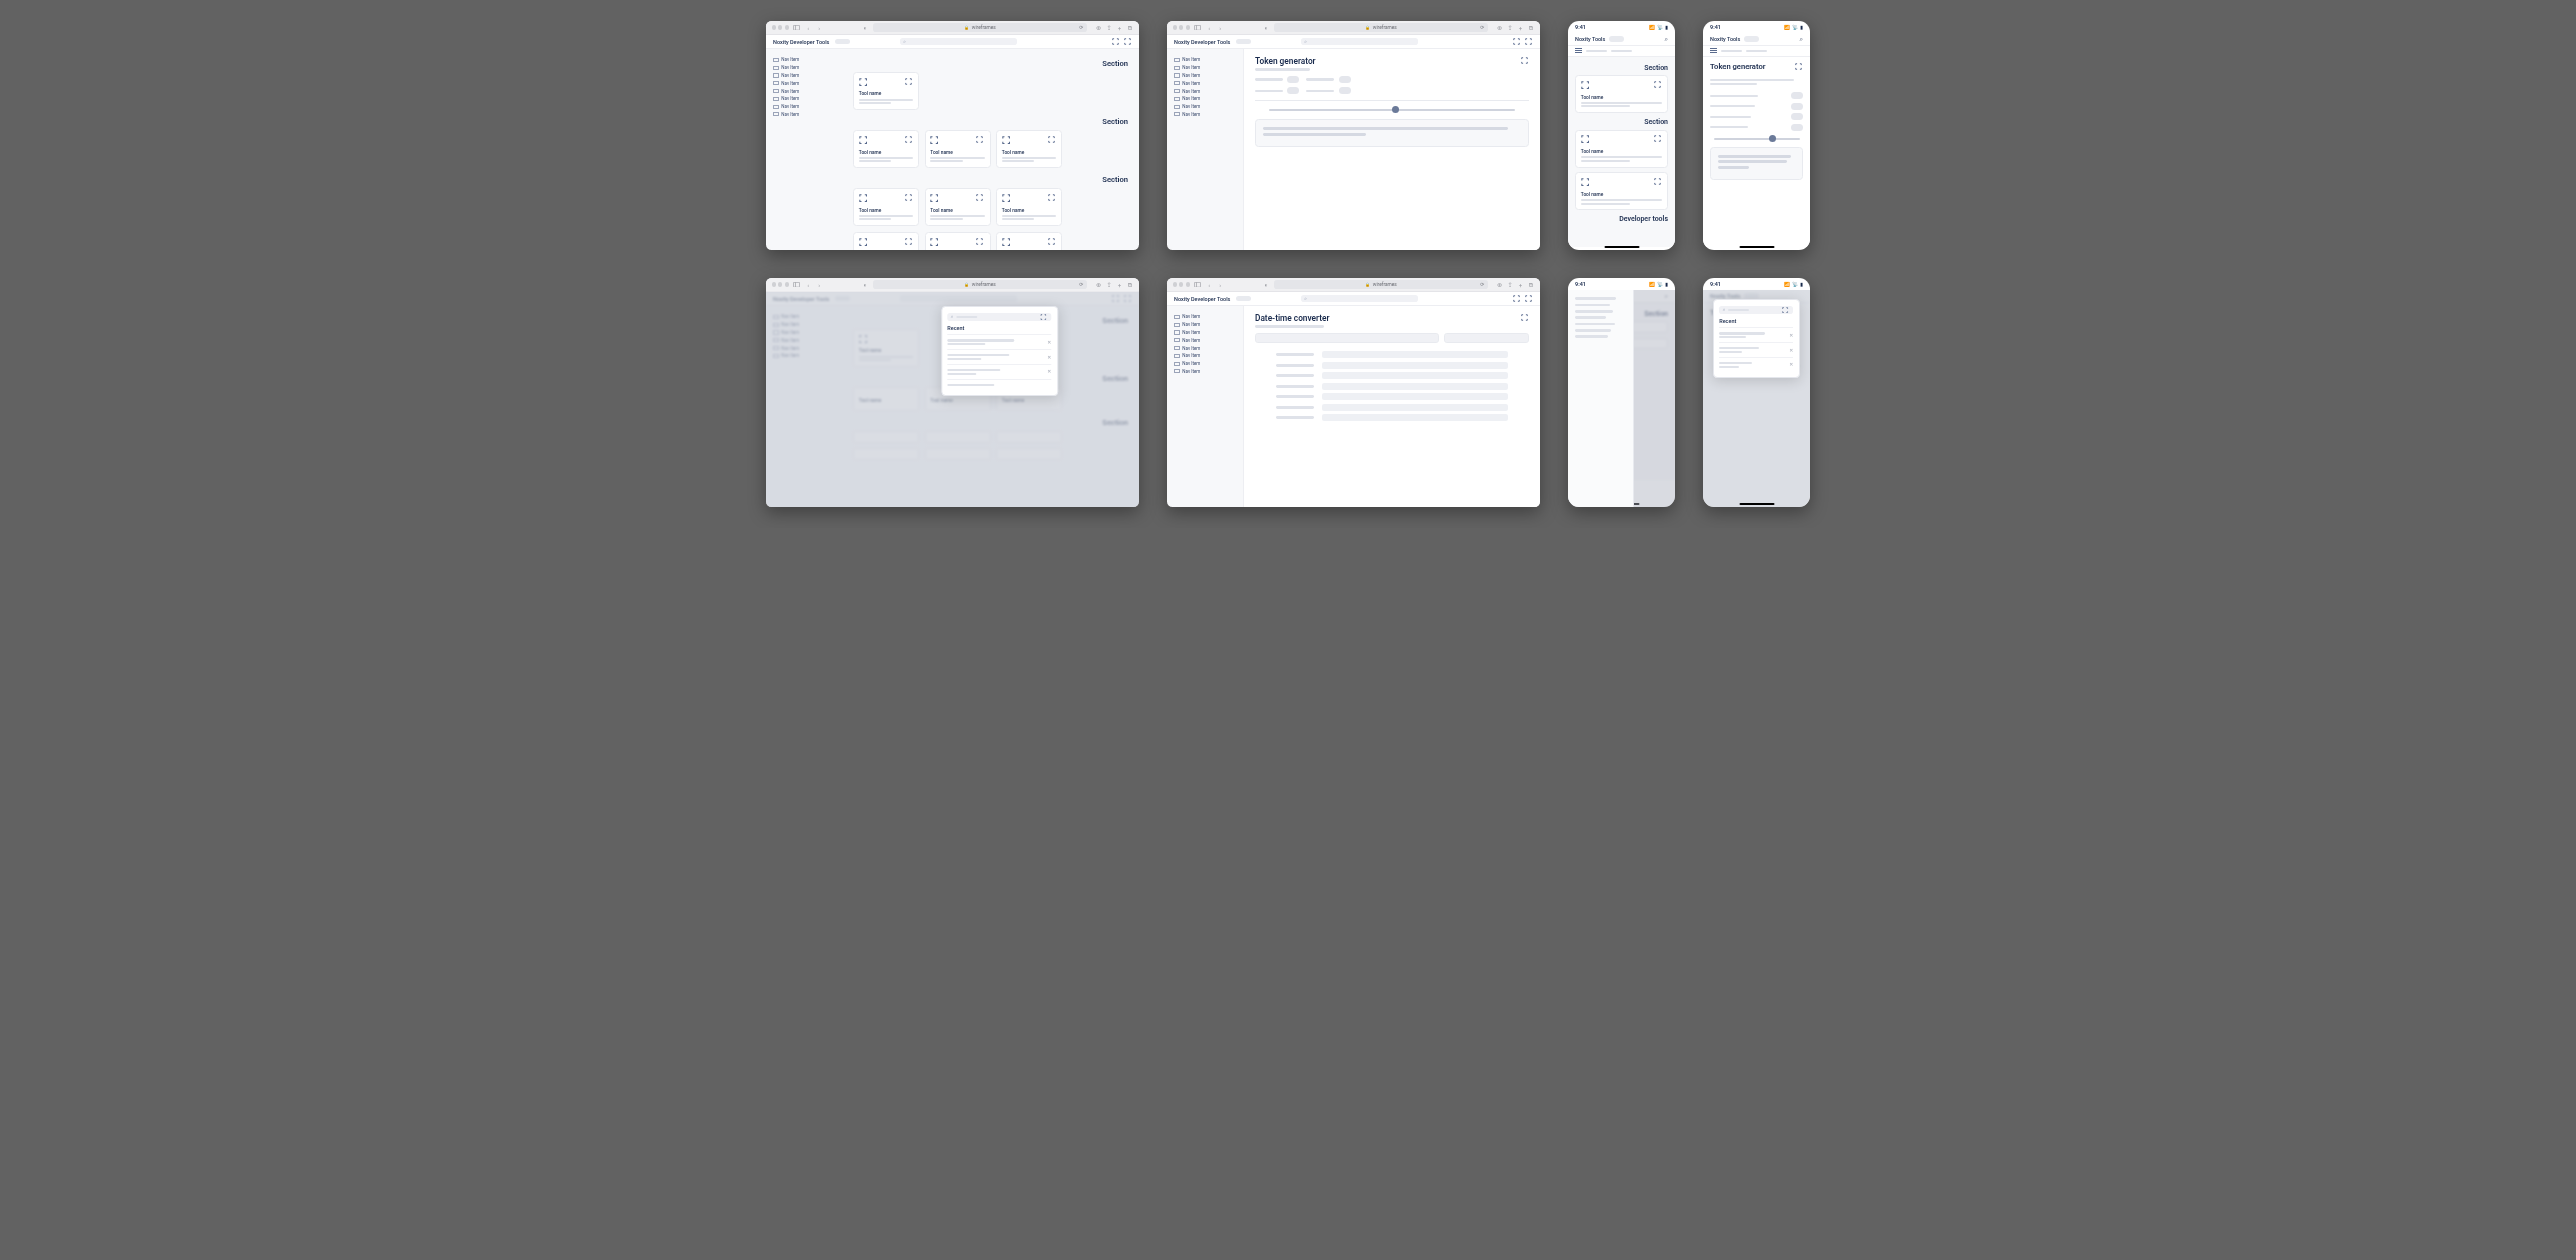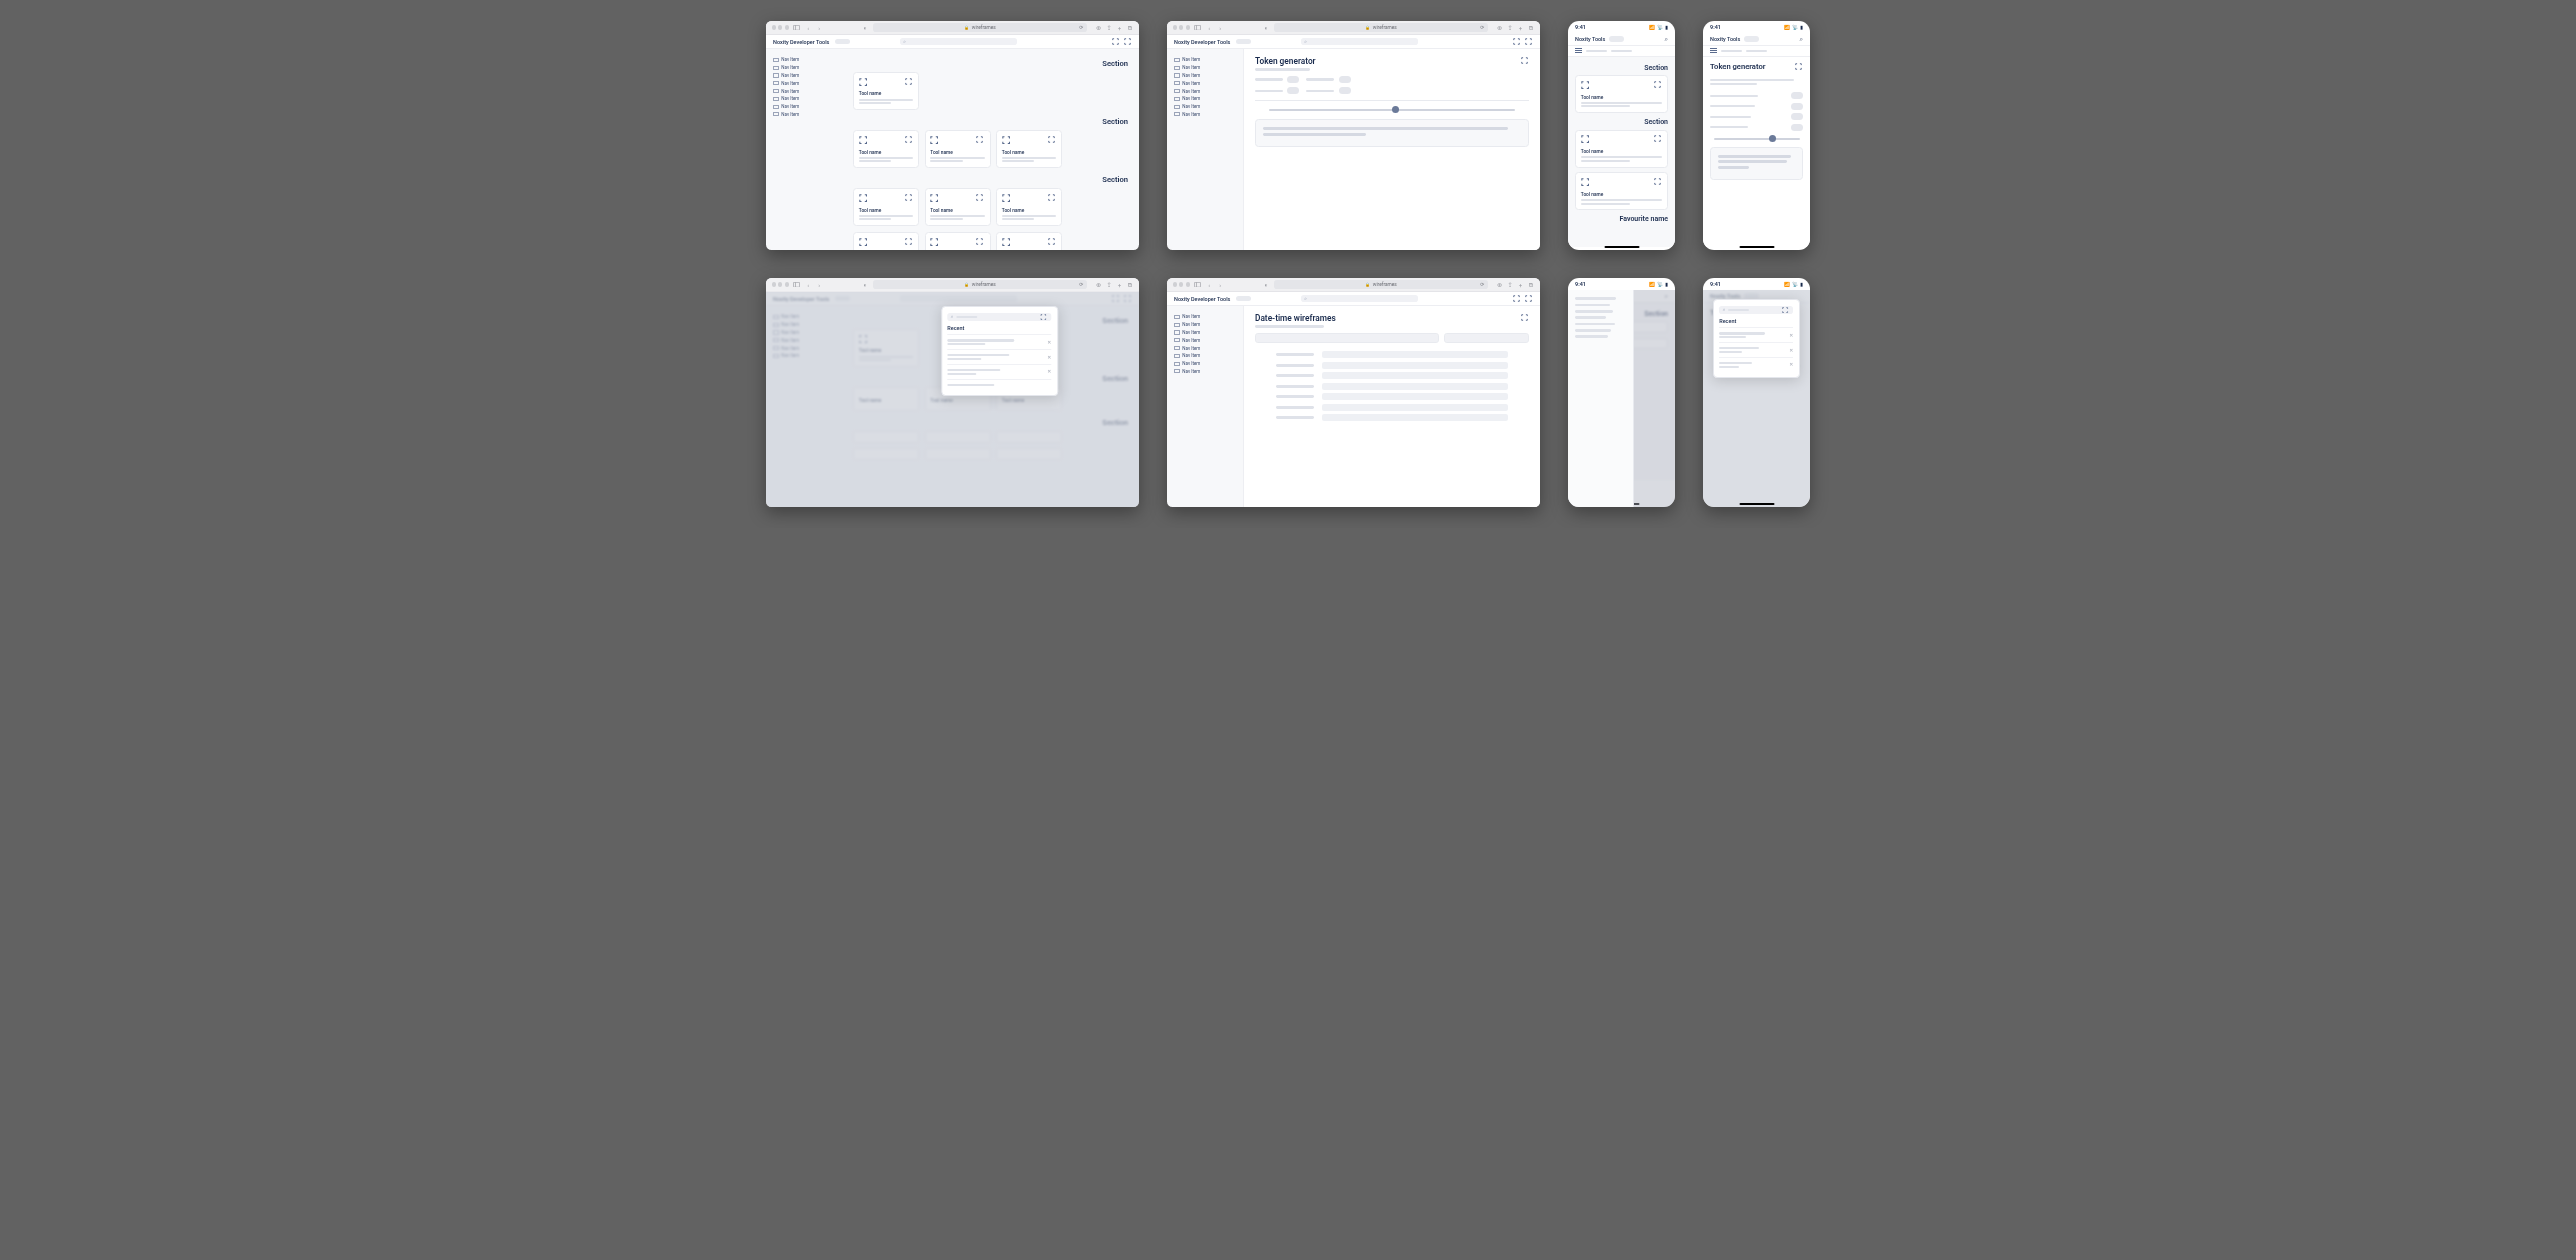--- a/index.html
+++ b/index.html
@@ -583,21 +583,21 @@
                 <path d="M1 3V1h2M9 3V1H7M1 7v2h2M9 7v2H7"></path>
               </svg>
             </span>
           </div>
           <div class="card-title">Tool name</div>
           <div class="card-desc">
             <div class="skel"></div>
             <div class="skel short"></div>
           </div>
         </div>
-    <div class="section-title">Favourite name</div>
+    <div class="section-title">Developer tools</div>
   </div>
   <div class="home-indicator"></div>
 </div>
 
 <div class="phone">
   <div class="status-bar">
         <span>9:41</span>
         <span class="status-icons">
           <span>📶</span>
           <span>📡</span>
@@ -896,21 +896,21 @@
             <span>Nav Item</span>
           </div>
       <div class="nav-item">
             <span class="nav-icon"></span>
             <span>Nav Item</span>
           </div>
     </div>
     <div class="main" style="background:#fff">
       <div class="tool-header">
         <div>
-          <div class="tool-title">Date-time wireframes</div>
+          <div class="tool-title">Date-time converter</div>
           <div class="tool-sub" style="width:69px"></div>
         </div>
         <span class="sq-icon">
               <svg width="7" height="7" viewBox="0 0 10 10">
                 <path d="M1 3V1h2M9 3V1H7M1 7v2h2M9 7v2H7"></path>
               </svg>
             </span>
       </div>
       <div class="dtc-inputs">
         <div class="dtc-input" style="flex:2.2"></div>

